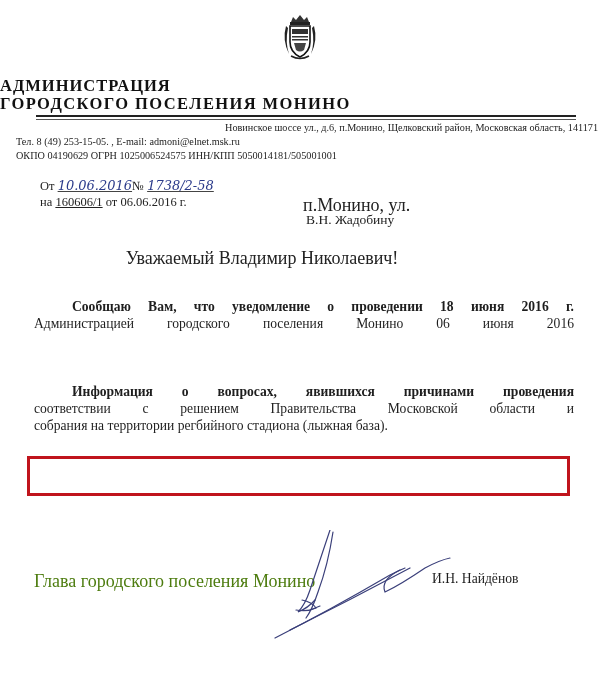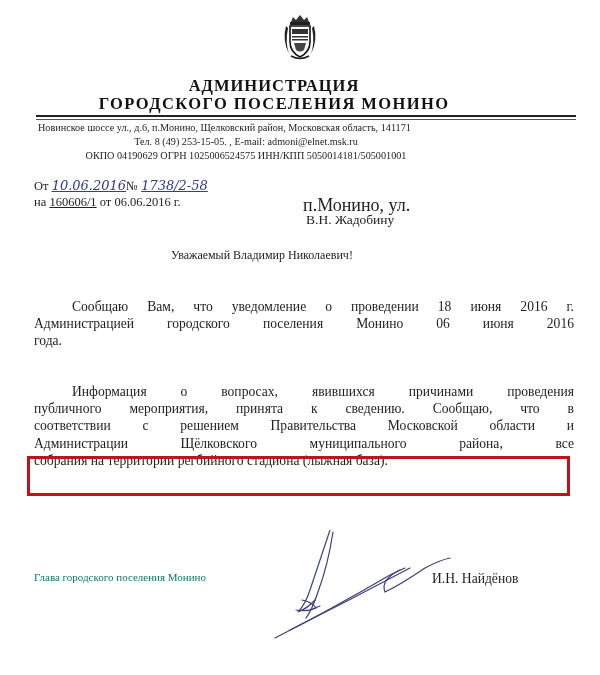--- a/index.html
+++ b/index.html
@@ -17,23 +17,23 @@
     }
     .emblem {
       position: absolute;
       left: 281px;
       top: 14px;
       width: 38px;
       height: 48px;
     }
     .org-title {
       position: absolute;
-      left: 10px;
+      left: 0;
       width: 528px;
-      text-align: center;
+      text-align: left;
       font-weight: bold;
       letter-spacing: 1px;
       font-size: 16.5px;
       color: #111;
     }
     .org-title.l1 { top: 76px; }
     .org-title.l2 { top: 94px; letter-spacing: 1.4px; }
     .rule-thick {
       position: absolute;
       left: 36px;
@@ -45,34 +45,34 @@
     .rule-thin {
       position: absolute;
       left: 36px;
       width: 540px;
       top: 118.5px;
       height: 1px;
       background: #555;
     }
     .contact {
       position: absolute;
-      left: 8px;
+      left: 16px;
       width: 476px;
-      text-align: center;
+      text-align: left;
       font-size: 10.2px;
       color: #222;
       white-space: nowrap;
     }
-    .contact.c1 { top: 122px; left: 8px; text-align: left; padding-left: 30px; width: 560px; }
+    .contact.c1 { top: 122px; left: 8px; text-align: right; padding-left: 30px; width: 560px; }
     .contact.c2 { top: 136px; }
     .contact.c3 { top: 150px; }
 
     .ref {
       position: absolute;
-      left: 34px;
+      left: 40px;
       font-size: 12.5px;
       color: #222;
       white-space: nowrap;
     }
     .ref.r1 { top: 178px; }
     .ref.r2 { top: 195px; }
     .hand {
       font-family: "DejaVu Serif", serif;
       font-style: italic;
       color: #2a3a8a;
@@ -89,21 +89,21 @@
     }
     .addressee.a1 { top: 195px; }
     .addressee.a2 { top: 212px; font-size: 13.5px; left: 306px; }
 
     .salutation {
       position: absolute;
       top: 248px;
       left: 0;
       width: 524px;
       text-align: center;
-      font-size: 12px;
+      font-size: 18px;
       color: #222;
     }
 
     .body-text {
       position: absolute;
       left: 34px;
       width: 540px;
       font-size: 13.6px;
       line-height: 17.2px;
       color: #1e1e1e;
@@ -114,40 +114,41 @@
       white-space: nowrap;
       text-align: justify;
       text-align-last: justify;
       height: 17.2px;
     }
     .line.last {
       text-align-last: left;
     }
     .line.indent {
       padding-left: 38px;
+      font-weight: bold;
     }
     .p1 { top: 298px; }
     .p2 { top: 383px; }
 
     .highlight-box {
       position: absolute;
       left: 27px;
       top: 456px;
       width: 543px;
       height: 40px;
       border: 3px solid #c0141c;
       box-sizing: border-box;
     }
 
     .sign-title {
       position: absolute;
       top: 571px;
       left: 34px;
-      font-size: 11px;
-      color: #0f766e;
+      font-size: 18px;
+      color: #4d7c0f;
       white-space: nowrap;
     }
     .sign-name {
       position: absolute;
       top: 571px;
       left: 432px;
       font-size: 13.6px;
       color: #1e1e1e;
       white-space: nowrap;
     }
@@ -201,28 +202,25 @@
 </div>
 
 <div class="addressee a1">п.Монино, ул.</div>
 <div class="addressee a2">В.Н. Жадобину</div>
 
 <div class="salutation">Уважаемый Владимир Николаевич!</div>
 
 <div class="body-text p1">
   <span class="line indent">Сообщаю Вам, что уведомление о проведении 18 июня 2016 г.</span>
   <span class="line">Администрацией городского поселения Монино 06 июня 2016</span>
-  <span class="line last">года.</span>
 </div>
 
 <div class="body-text p2">
   <span class="line indent">Информация о вопросах, явившихся причинами проведения</span>
-  <span class="line">публичного мероприятия, принята к сведению. Сообщаю, что в</span>
   <span class="line">соответствии с решением Правительства Московской области и</span>
-  <span class="line">Администрации Щёлковского муниципального района, все</span>
   <span class="line last">собрания на территории регбийного стадиона (лыжная база).</span>
 </div>
 
 <div class="highlight-box"></div>
 
 <div class="sign-title">Глава городского поселения Монино</div>
 <svg class="signature" viewBox="0 0 210 110">
   <g fill="none" stroke="#3a3f7a" stroke-width="1.2" stroke-linecap="round">
     <path d="M80 0 Q70 30 60 60 Q55 75 48 82 Q58 78 65 70"></path>
     <path d="M83 2 Q78 35 68 62 Q62 80 56 88"></path>

